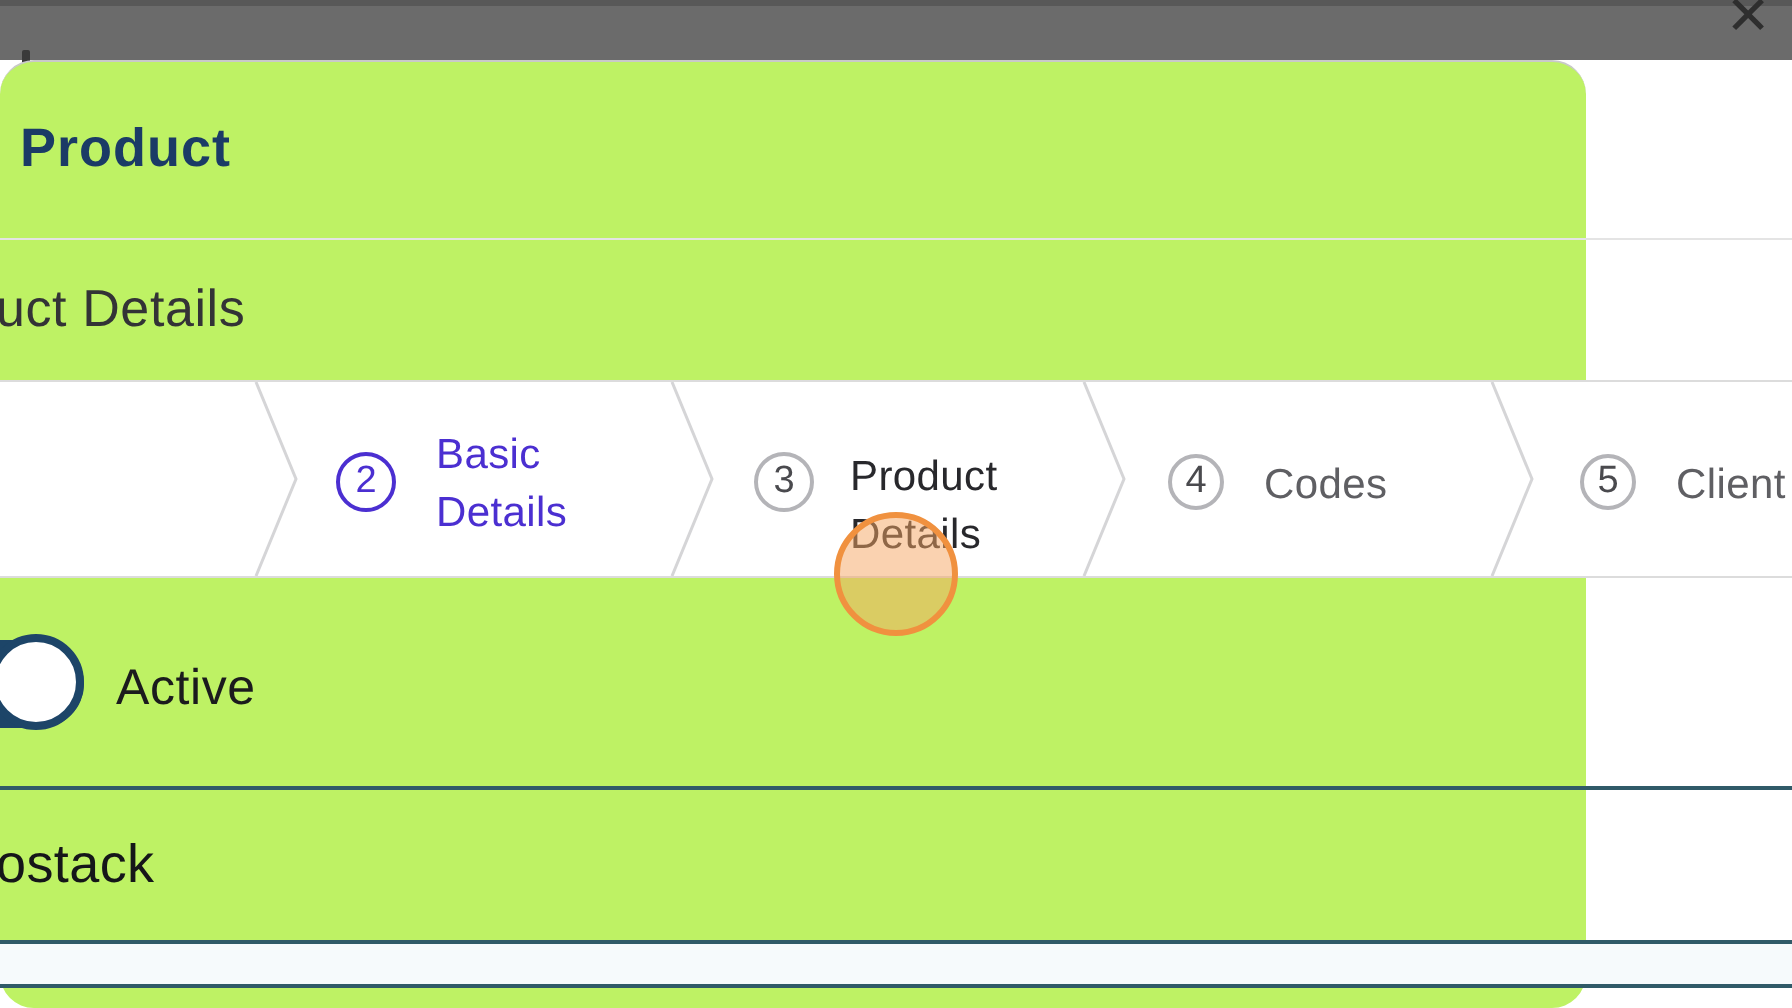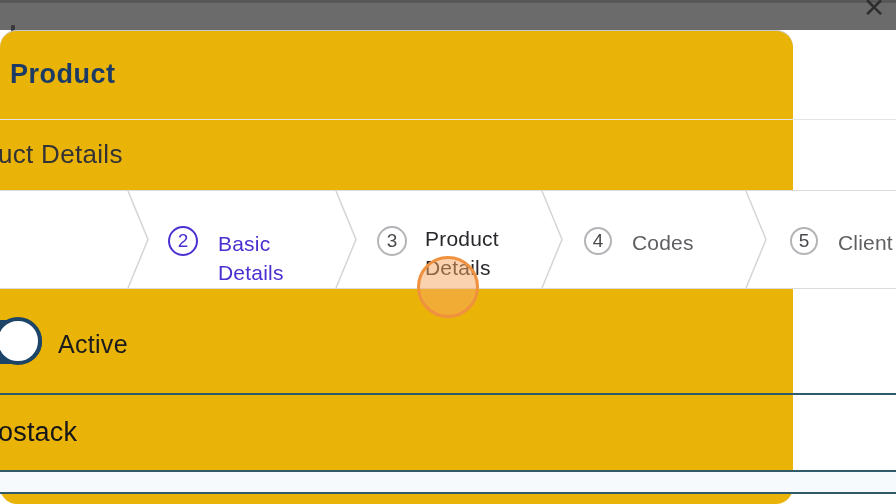--- a/index.html
+++ b/index.html
@@ -28,21 +28,21 @@
     cursor: pointer; line-height: 1;
   }
   .artifact-mark {
     position: absolute; left: 11px; top: 25px; width: 4px; height: 9px;
     background: #3a3a3a; border-radius: 1px;
   }
 
   
   .modal {
     position: absolute; left: 0; top: 30px; width: 793px; height: 474px;
-    background: #eab308; border-top: 1px solid #c9c9c9; border-radius: 17px;
+    background: #bef264; border-top: 1px solid #c9c9c9; border-radius: 17px;
   }
 
   .modal-title {
     position: absolute; left: 10px; top: 28px;
     font-size: 27px; font-weight: 700; letter-spacing: 0.5px;
     color: #1b3b66;
   }
   .title-divider {
     position: absolute; left: 0; top: 88px; width: 896px; height: 1px;
     background: #e4e4e4;
@@ -68,21 +68,21 @@
     color: #5f5f63; line-height: 29px; letter-spacing: 0.2px;
   }
   .step-circle {
     position: absolute; width: 30px; height: 30px; border-radius: 50%;
     border: 2px solid #b4b4b8; color: #4a4a4e;
     font-size: 19px; font-weight: 500;
     display: flex; align-items: center; justify-content: center;
   }
   .label-client  { left: 10px;  top: 37px; }
   .circle-2 { left: 168px; top: 35px; border-color: #4b2fd1; color: #4b2fd1; }
-  .label-basic   { left: 218px; top: 38px; width: 90px; color: #4b2fd1; }
+  .label-basic   { left: 218px; top: 22px; width: 90px; color: #4b2fd1; }
   .circle-3 { left: 377px; top: 35px; }
   .label-product { left: 425px; top: 33px; width: 90px; color: #28282c; }
   .circle-4 { left: 584px; top: 36px; width: 28px; height: 28px; }
   .label-codes   { left: 632px; top: 37px; }
   .circle-5 { left: 790px; top: 36px; width: 28px; height: 28px; }
   .label-attrib  { left: 838px; top: 37px; }
 
   
   .highlight-circle {
     position: absolute; left: 417px; top: 225px;

